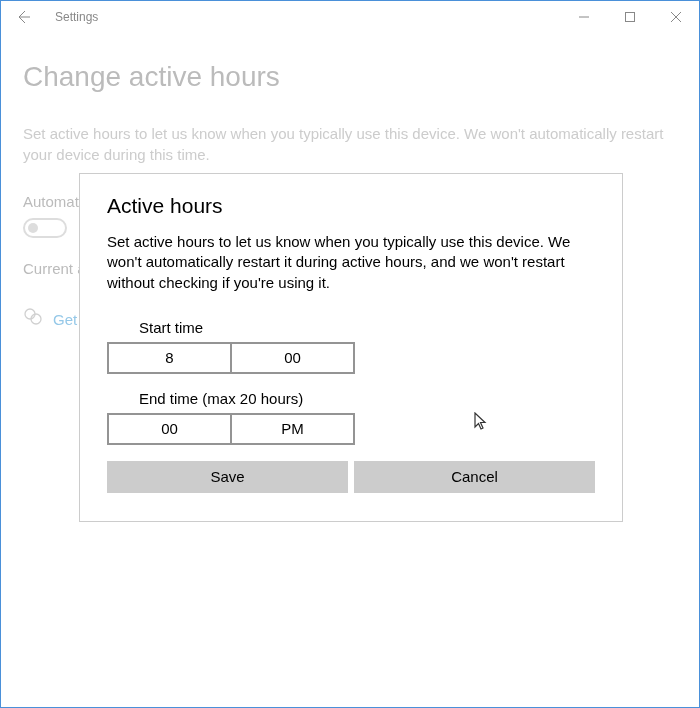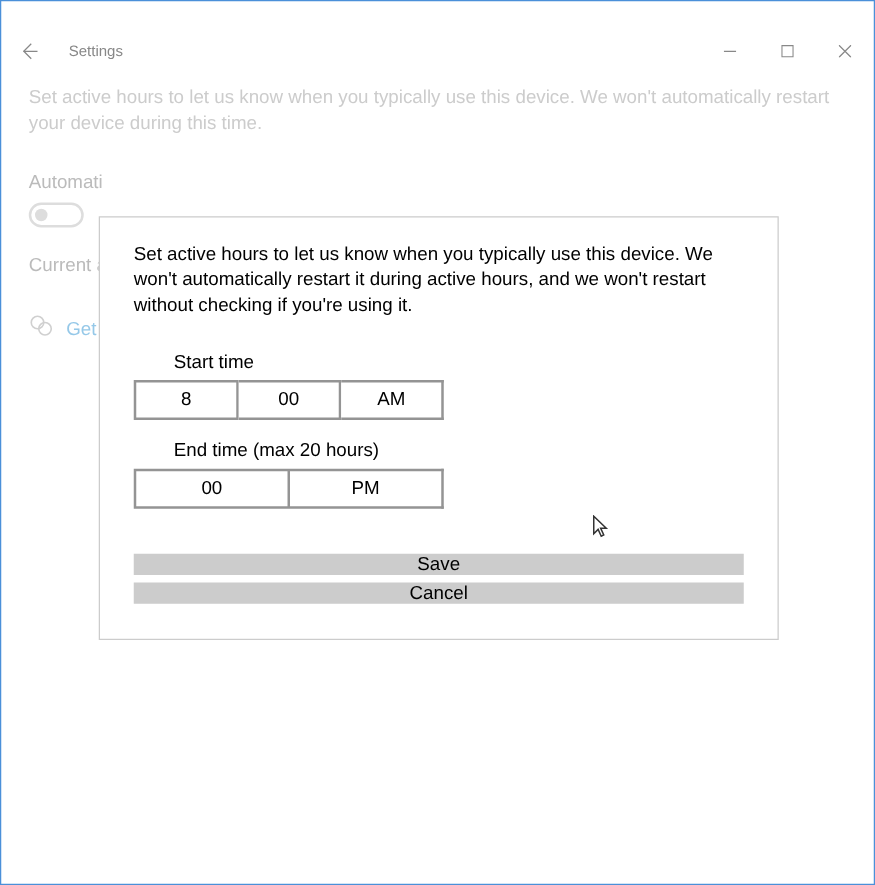--- a/index.html
+++ b/index.html
@@ -14,21 +14,20 @@
       background: #ffffff;
       border: 1px solid #4a90d9;
       position: relative;
       overflow: hidden;
     }
     .titlebar {
       height: 32px;
       display: flex;
       align-items: center;
       position: relative;
-      margin-top: 24px;
     }
     .back-arrow {
       width: 44px;
       height: 32px;
       display: flex;
       align-items: center;
       justify-content: center;
       color: #888;
       cursor: pointer;
     }
@@ -152,22 +151,21 @@
       color: #000;
       background: #fff;
       cursor: pointer;
     }
     .time-segment + .time-segment {
       border-left: none;
     }
     .button-row {
       display: flex;
       gap: 6px;
-      margin-top: 36px;
-      flex-direction: column;
+      margin-top: 16px;
     }
     .dialog-button {
       flex: 1;
       height: 32px;
       background: #cccccc;
       border: none;
       font-size: 15px;
       color: #000;
       cursor: pointer;
     }
@@ -202,45 +200,46 @@
     </div>
     <div class="window-control">
       <svg width="10" height="10" viewBox="0 0 10 10">
         <path d="M0 0 L10 10 M10 0 L0 10" stroke="currentColor" stroke-width="1"></path>
       </svg>
     </div>
   </div>
 </div>
 
 <div class="content-area">
+  <h1 class="page-title">Change active hours</h1>
   <p class="page-desc">Set active hours to let us know when you typically use this device. We won't automatically restart your device during this time.</p>
   <div class="setting-label">Automati</div>
   <div class="toggle">
     <div class="toggle-knob"></div>
   </div>
   <div class="current-link">Current a</div>
   <div class="help-row">
     <span class="help-icon">
       <svg width="20" height="20" viewBox="0 0 20 20">
         <circle cx="7" cy="7" r="5" stroke="currentColor" stroke-width="1.3" fill="none"></circle>
         <circle cx="13" cy="12" r="5" stroke="currentColor" stroke-width="1.3" fill="none"></circle>
       </svg>
     </span>
     <span class="help-link">Get</span>
   </div>
 </div>
 
 <div class="dialog">
+  <h2 class="dialog-title">Active hours</h2>
   <p class="dialog-desc">Set active hours to let us know when you typically use this device. We won't automatically restart it during active hours, and we won't restart without checking if you're using it.</p>
 
   <div class="time-label">Start time</div>
   <div class="time-picker">
     <div class="time-segment">8</div>
     <div class="time-segment">00</div>
-    <div class="time-segment">AM</div>
   </div>
 
   <div class="time-label">End time (max 20 hours)</div>
   <div class="time-picker">
     <div class="time-segment">00</div>
     <div class="time-segment">PM</div>
   </div>
 
   <div class="button-row">
     <button class="dialog-button">Save</button>

